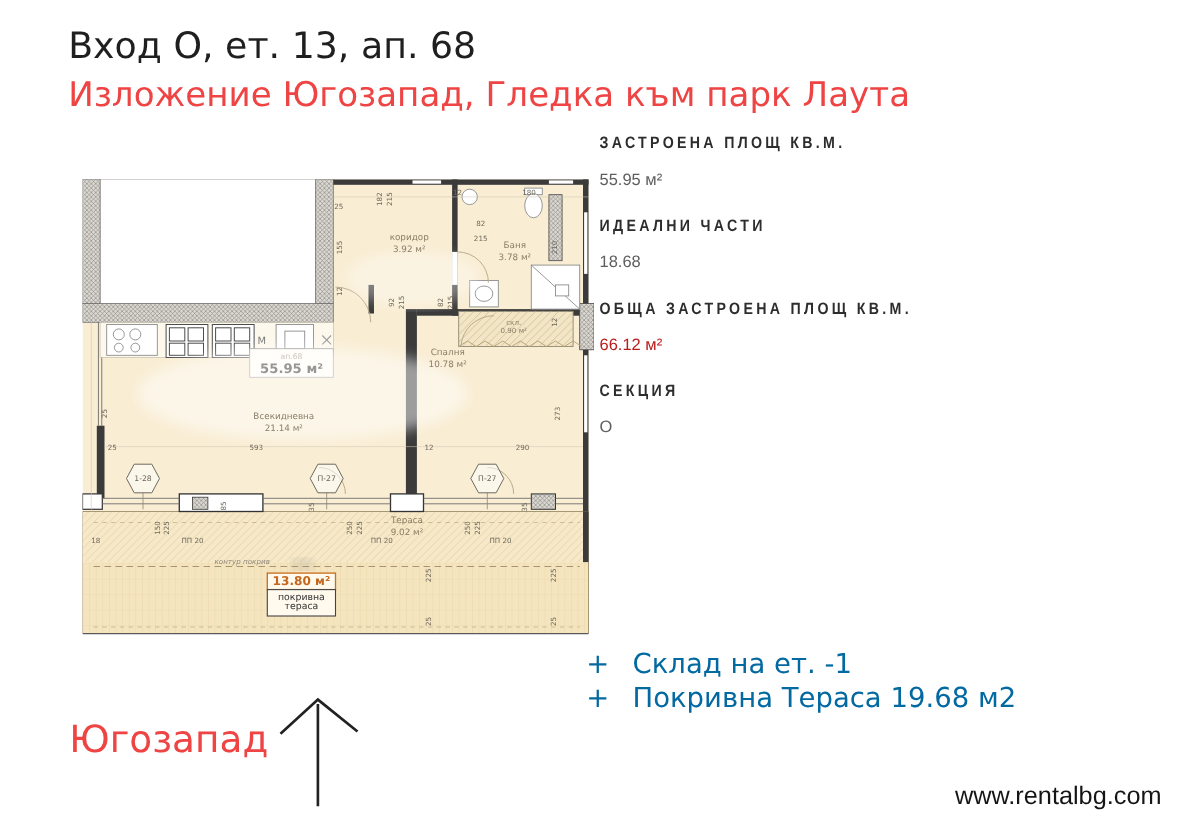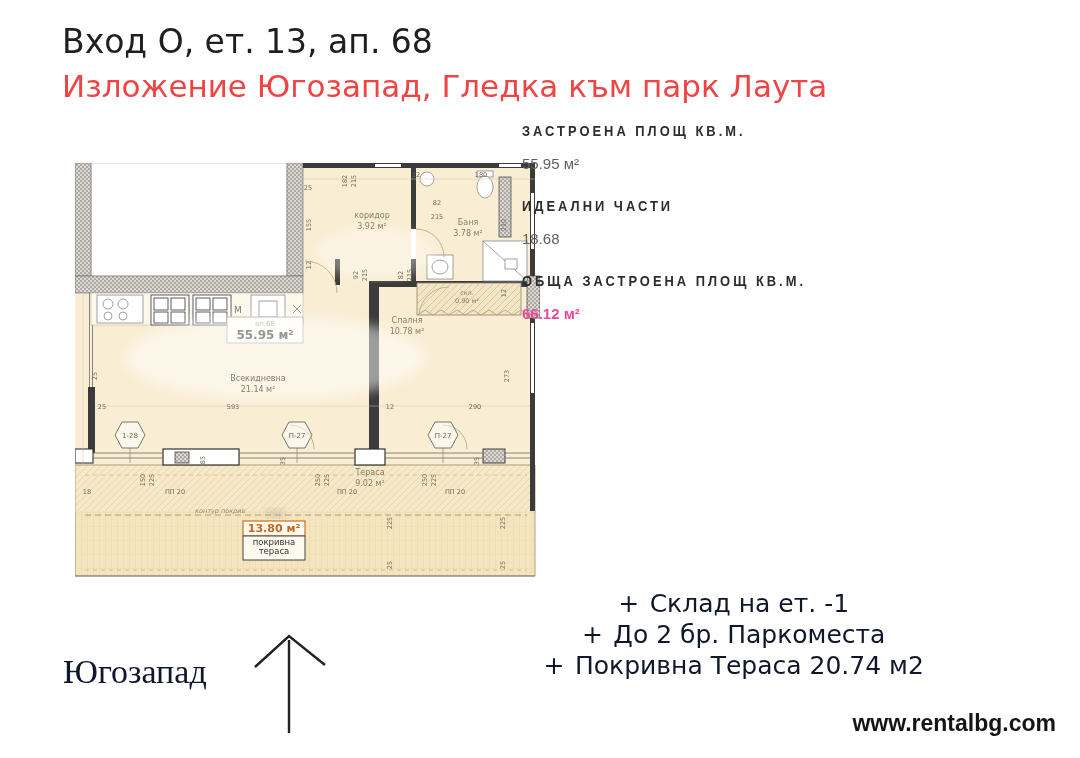--- a/index.html
+++ b/index.html
@@ -1,38 +1,38 @@
 <!DOCTYPE html>
 <html><head>
 <meta charset="utf-8">
 <style>
   html,body{margin:0;padding:0;background:#fff;}
   .page{position:relative;width:1080px;height:758px;background:#fff;overflow:hidden;
         font-family:"DejaVu Sans","Liberation Sans",sans-serif;}
   .title{position:absolute;left:62px;top:22px;font-size:33px;color:#1f1f1f;white-space:nowrap;}
   .subtitle{position:absolute;left:62px;top:68px;font-size:31px;color:#ef4444;white-space:nowrap;}
   
-  .details{position:absolute;left:522px;top:122px;width:430px;}
+  .details{position:absolute;left:545px;top:122px;width:430px;}
   .detail-row{height:75px;position:relative;}
   .detail-label{position:absolute;top:0;left:0;font-family:"Liberation Sans",sans-serif;
                 font-weight:bold;font-size:15px;letter-spacing:3.5px;color:#2d2d2d;
                 transform:scaleX(.86);transform-origin:left center;white-space:nowrap;}
   .detail-value{position:absolute;top:33px;left:0;font-size:15px;color:#5f5f5f;white-space:nowrap;
                 font-family:"Liberation Sans",sans-serif;}
-  .detail-value.bold{font-weight:bold;color:#ec4899;}
+  .detail-value.bold{font-weight:normal;color:#b91c1c;}
   
   .extras{position:absolute;left:533px;top:588px;list-style:none;margin:0;padding:0;}
-  .extra-item{height:31px;line-height:31px;font-size:25px;color:#0f172a;white-space:nowrap;text-align:center;}
+  .extra-item{height:31px;line-height:31px;font-size:25px;color:#0369a1;white-space:nowrap;}
   .extra-item .plus{display:inline-block;width:42px;}
   
-  .compass-label{position:absolute;left:63px;top:653px;font-size:34px;color:#0f172a;font-family:Liberation Serif, serif;}
+  .compass-label{position:absolute;left:63px;top:653px;font-size:34px;color:#ef4444;}
   .compass-arrow{position:absolute;left:236px;top:615px;}
   
   .footer{position:absolute;right:24px;top:710px;font-family:"Liberation Sans",sans-serif;
-          font-weight:bold;font-size:23px;color:#151515;}
+          font-weight:normal;font-size:23px;color:#151515;}
   
   .plan-wrap{position:absolute;left:75px;top:163px;width:465px;height:415px;}
   text.rm{font-size:8px;fill:#8a7e67;text-anchor:middle;font-family:"DejaVu Sans",sans-serif;}
   text.rm.small{font-size:6.5px;}
   text.dm{font-size:6.5px;fill:#6f6a5e;text-anchor:middle;font-family:"DejaVu Sans",sans-serif;}
   text.mk{font-size:7px;fill:#68655c;text-anchor:middle;font-family:"DejaVu Sans",sans-serif;}
   .unit-top{font-size:7px;fill:#9a9183;text-anchor:middle;font-family:"DejaVu Sans",sans-serif;}
   .unit-area{font-size:12px;font-weight:bold;fill:#2e2c28;text-anchor:middle;font-family:"DejaVu Sans",sans-serif;}
   .roof-area{font-size:11px;font-weight:bold;fill:#c4671c;text-anchor:middle;font-family:"DejaVu Sans",sans-serif;}
   .roof-nm{font-size:8.5px;fill:#333;text-anchor:middle;font-family:"DejaVu Sans",sans-serif;}
@@ -290,26 +290,29 @@
         <div class="detail-value">55.95 м²</div>
       </div>
       <div class="detail-row">
         <div class="detail-label">ИДЕАЛНИ ЧАСТИ</div>
         <div class="detail-value">18.68</div>
       </div>
       <div class="detail-row">
         <div class="detail-label">ОБЩА ЗАСТРОЕНА ПЛОЩ КВ.М.</div>
         <div class="detail-value bold">66.12 м²</div>
       </div>
+      <div class="detail-row">
+        <div class="detail-label">СЕКЦИЯ</div>
+        <div class="detail-value">О</div>
+      </div>
     </div>
 
   <ul class="extras">
       <li class="extra-item"><span class="plus">+</span><span>Склад на ет. -1</span></li>
-      <li class="extra-item"><span class="plus">+</span><span>До 2 бр. Паркоместа</span></li>
-      <li class="extra-item"><span class="plus">+</span><span>Покривна Тераса 20.74 м2</span></li>
+      <li class="extra-item"><span class="plus">+</span><span>Покривна Тераса 19.68 м2</span></li>
     </ul>
 
   <div class="compass-label">Югозапад</div>
   <svg class="compass-arrow" width="110" height="125" viewBox="0 0 110 125">
     <polyline points="19,52 53,21 89,50" fill="none" stroke="#222" stroke-width="2.4"></polyline>
     <line x1="53" y1="25" x2="53" y2="118" stroke="#222" stroke-width="2.4"></line>
   </svg>
 
   <div class="footer">www.rentalbg.com</div>
 

